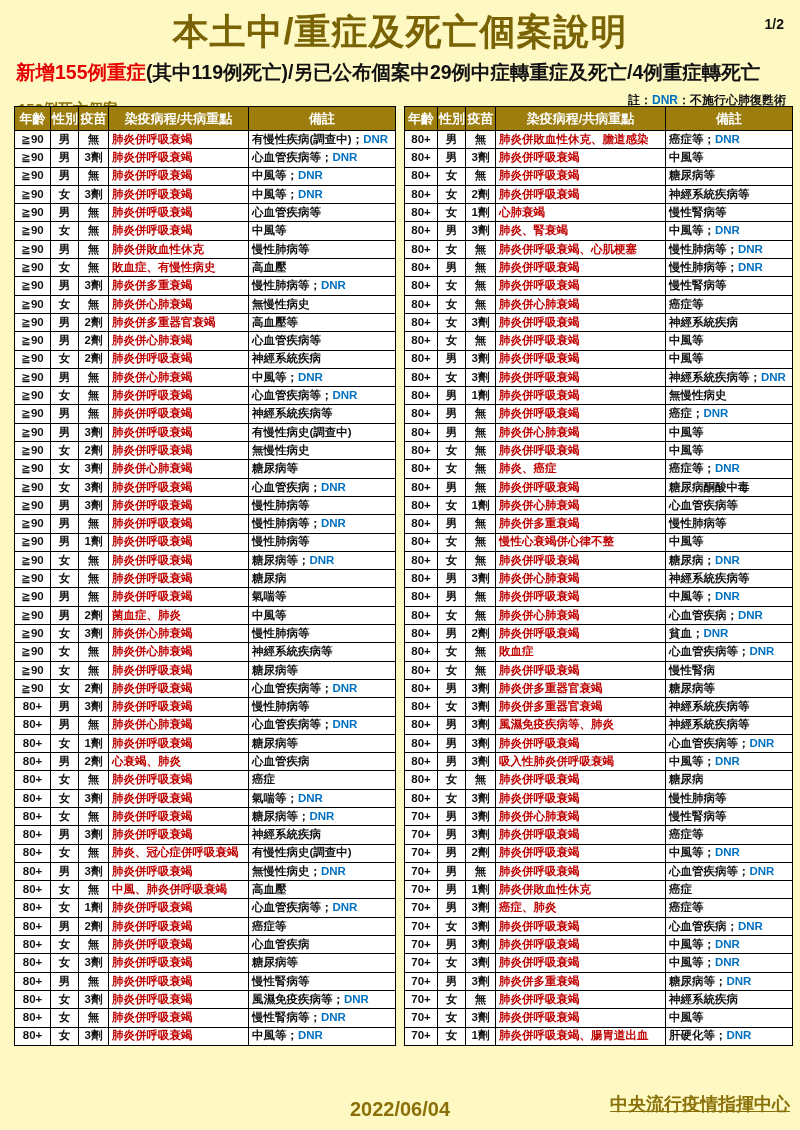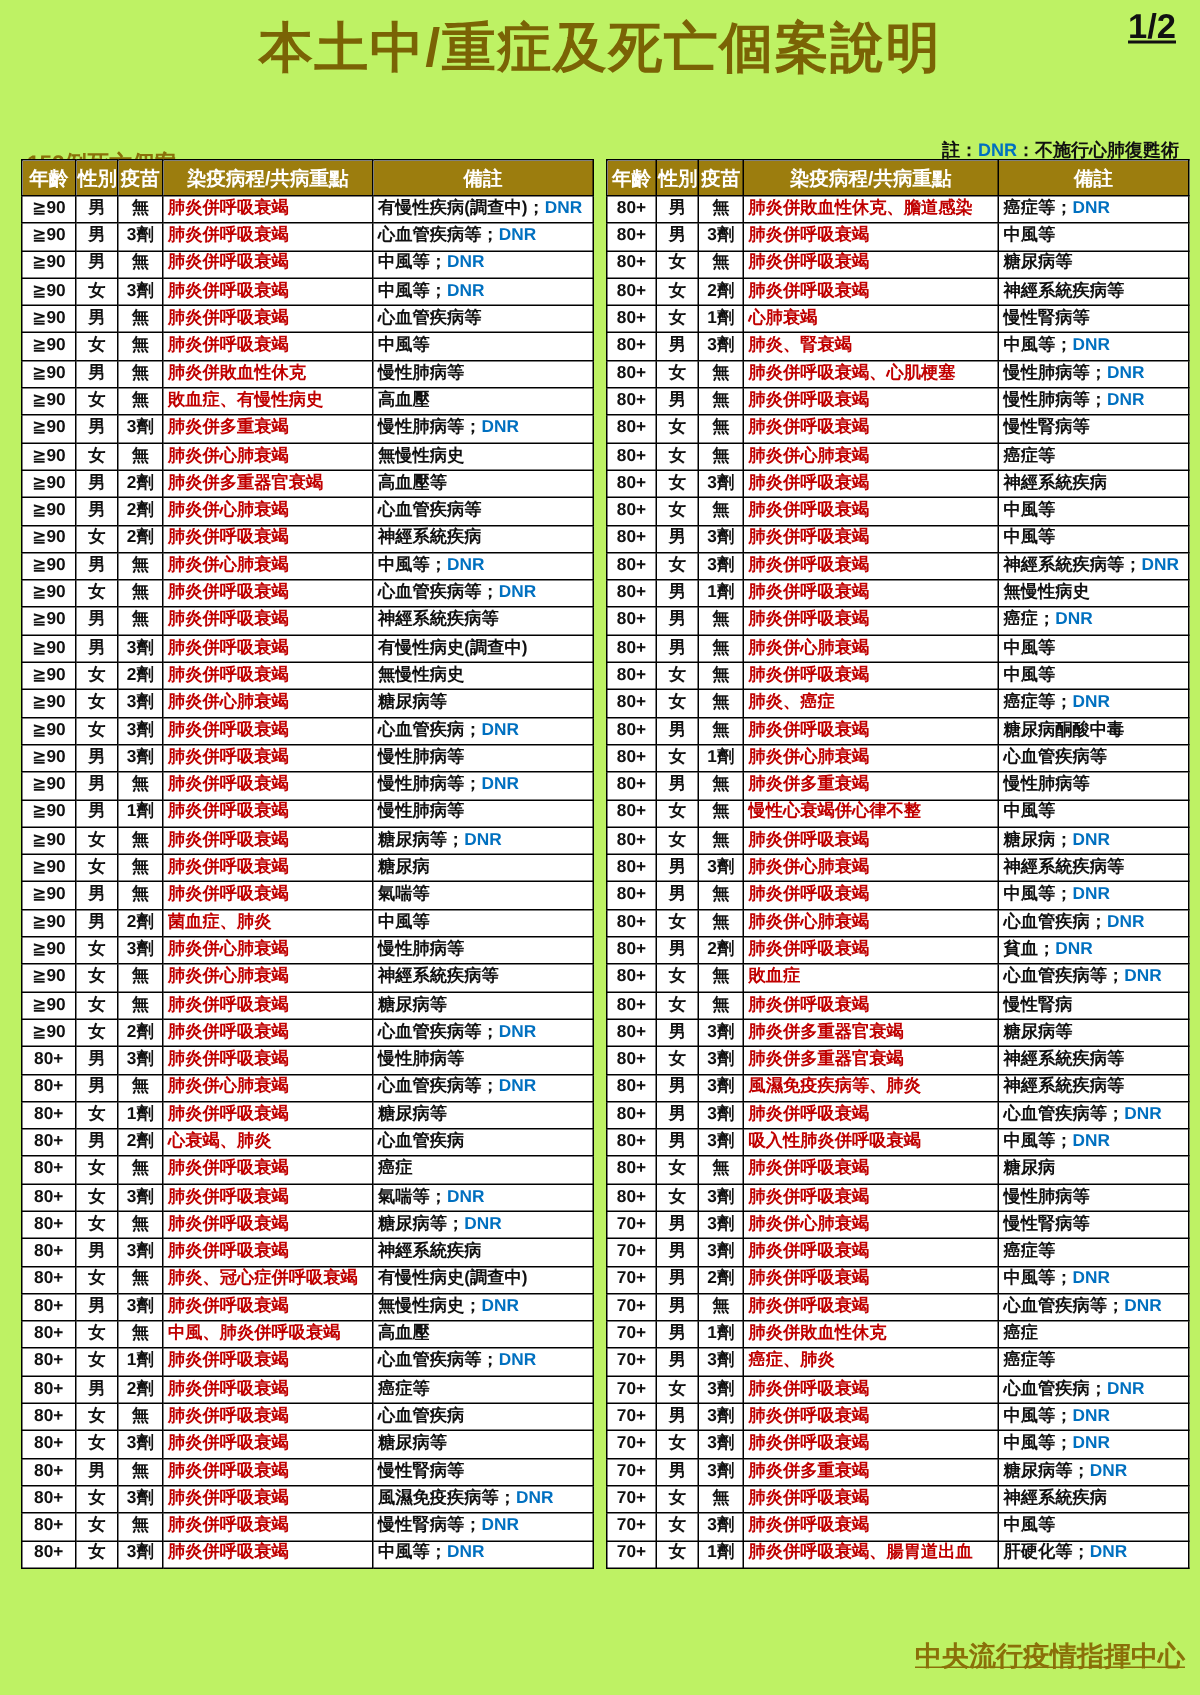--- a/index.html
+++ b/index.html
@@ -6,24 +6,24 @@
     --gold:#7a6305;
     --gold-light:#8a7009;
     --header-bg:#9c7d0e;
     --red:#e60000;
     --disease:#c00000;
     --dnr:#0070c0;
     --line:#000;
   }
   *{box-sizing:border-box;margin:0;padding:0;}
   body{background:#fff;font-family:"Liberation Sans","DejaVu Sans",sans-serif;}
-  .page{position:relative;width:800px;height:1130px;background:#bef264;overflow:hidden;}
+  .page{position:relative;width:800px;height:1130px;background:#fef9c3;overflow:hidden;}
   .title{position:absolute;top:8px;left:0;width:100%;text-align:center;
          font-size:36px;font-weight:bold;color:var(--gold);letter-spacing:1px;}
-  .page-num{position:absolute;top:4px;right:16px;font-size:23px;font-weight:bold;color:#111;text-decoration:underline;}
+  .page-num{position:absolute;top:16px;right:16px;font-size:14px;font-weight:bold;color:#111;}
   .subtitle{position:absolute;top:59px;left:16px;width:774px;font-size:19.5px;
             font-weight:bold;color:#111;white-space:nowrap;}
   .subtitle .red{color:var(--red);}
   .deaths-label{position:absolute;top:100px;left:18px;font-size:15px;font-weight:bold;color:var(--gold-light);}
   .note{position:absolute;top:92px;right:14px;font-size:12px;font-weight:bold;color:#111;}
   .note .dnr{color:var(--dnr);}
   .tables{position:absolute;top:106px;left:14px;width:777px;display:flex;gap:8px;align-items:flex-start;}
   table{border-collapse:collapse;table-layout:fixed;background:#fff;}
   .t-left{width:381px;}
   .t-right{width:388px;}
@@ -39,20 +39,21 @@
   .footer-org{position:absolute;top:1092px;right:10px;font-size:18px;font-weight:bold;color:var(--gold-light);text-decoration:underline;}
 </style>
 </head>
 <body>
 
 <div class="page">
 
   <div class="title">本土中/重症及死亡個案說明</div>
   <div class="page-num">1/2</div>
 
+  <div class="subtitle"><span class="red">新增155例重症</span><span>(其中119例死亡)/另已公布個案中29例中症轉重症及死亡/4例重症轉死亡</span></div>
 
   <div class="deaths-label">152例死亡個案</div>
 
   <div class="note"><span>註：</span><span class="dnr">DNR</span><span>：不施行心肺復甦術</span></div>
 
   <div class="tables">
     <table class="t-left">
       <colgroup>
         <col style="width:36px">
           <col style="width:28px">
@@ -787,15 +788,16 @@
             <td class="center">70+</td>
             <td class="center">女</td>
             <td class="center">1劑</td>
             <td class="course">肺炎併呼吸衰竭、腸胃道出血</td>
             <td>肝硬化等；<span class="dnr">DNR</span></td>
           </tr>
         </tbody>
     </table>
   </div>
 
+  <div class="footer-date">2022/06/04</div>
   <div class="footer-org">中央流行疫情指揮中心</div>
 
 </div>
 
 </body></html>

